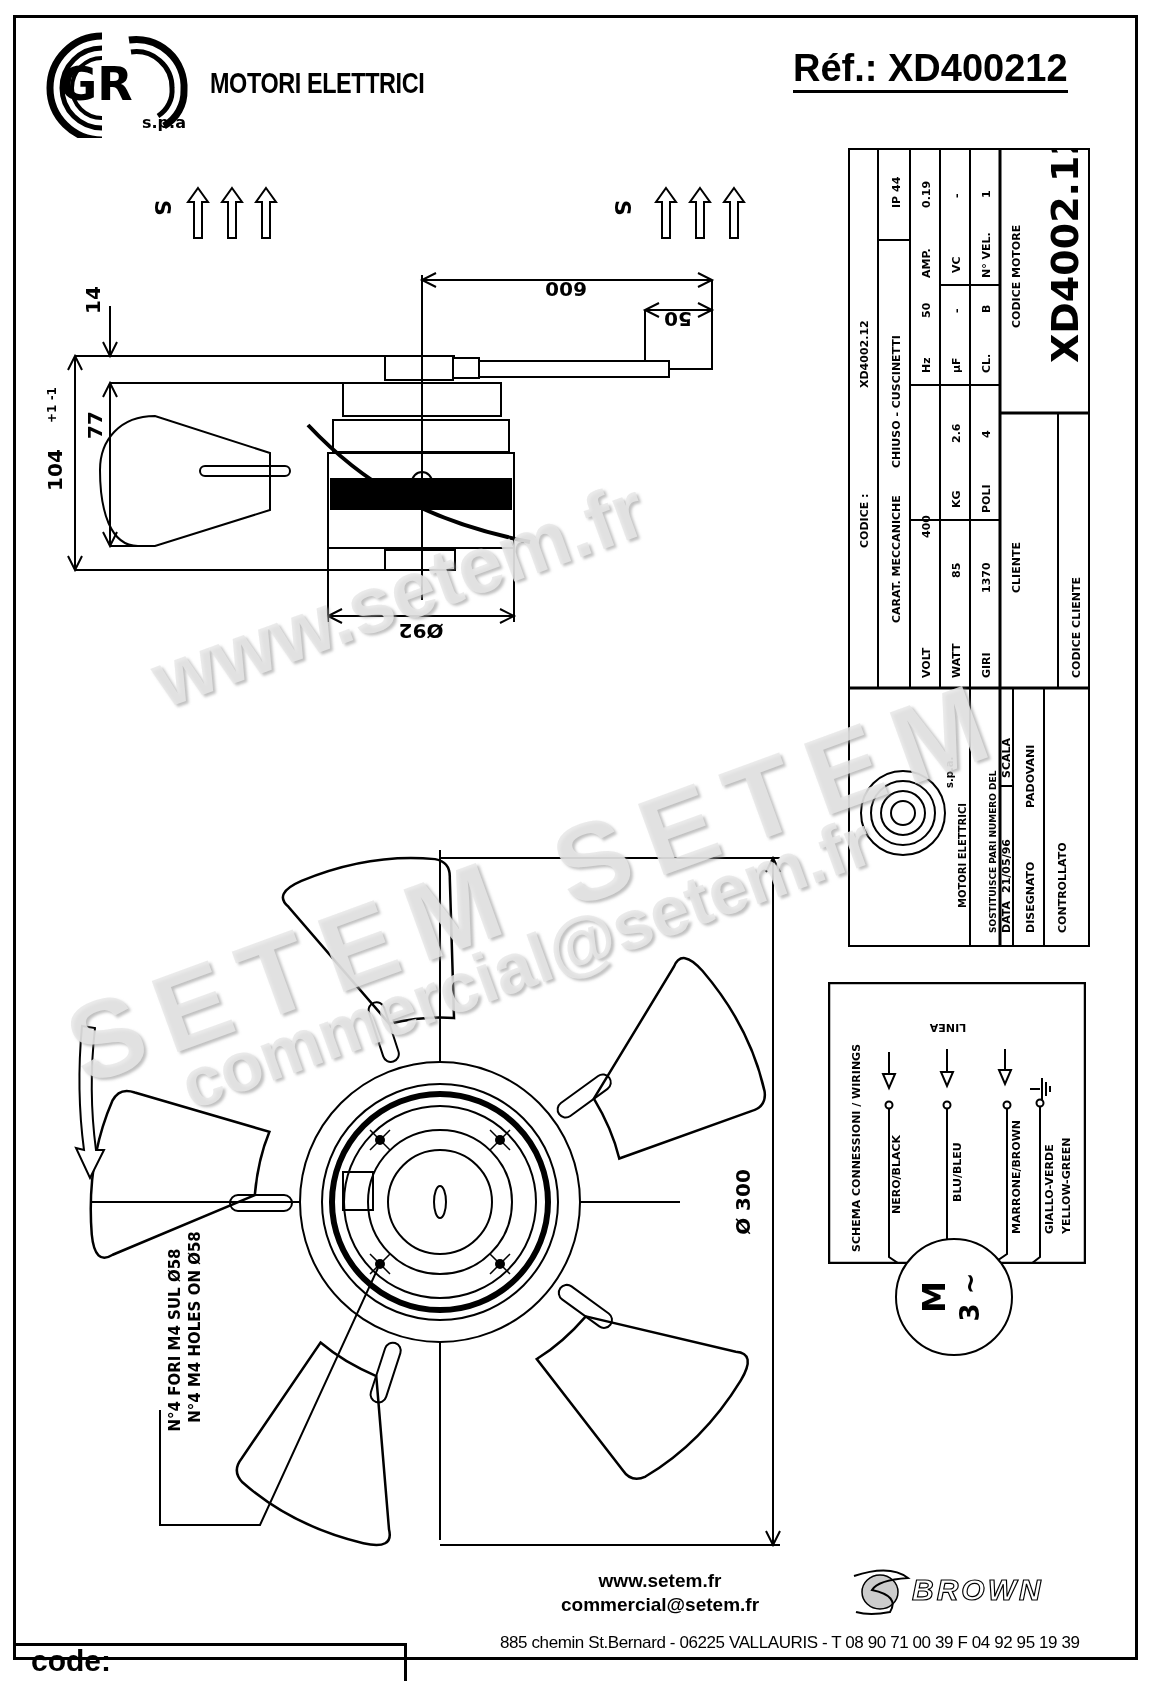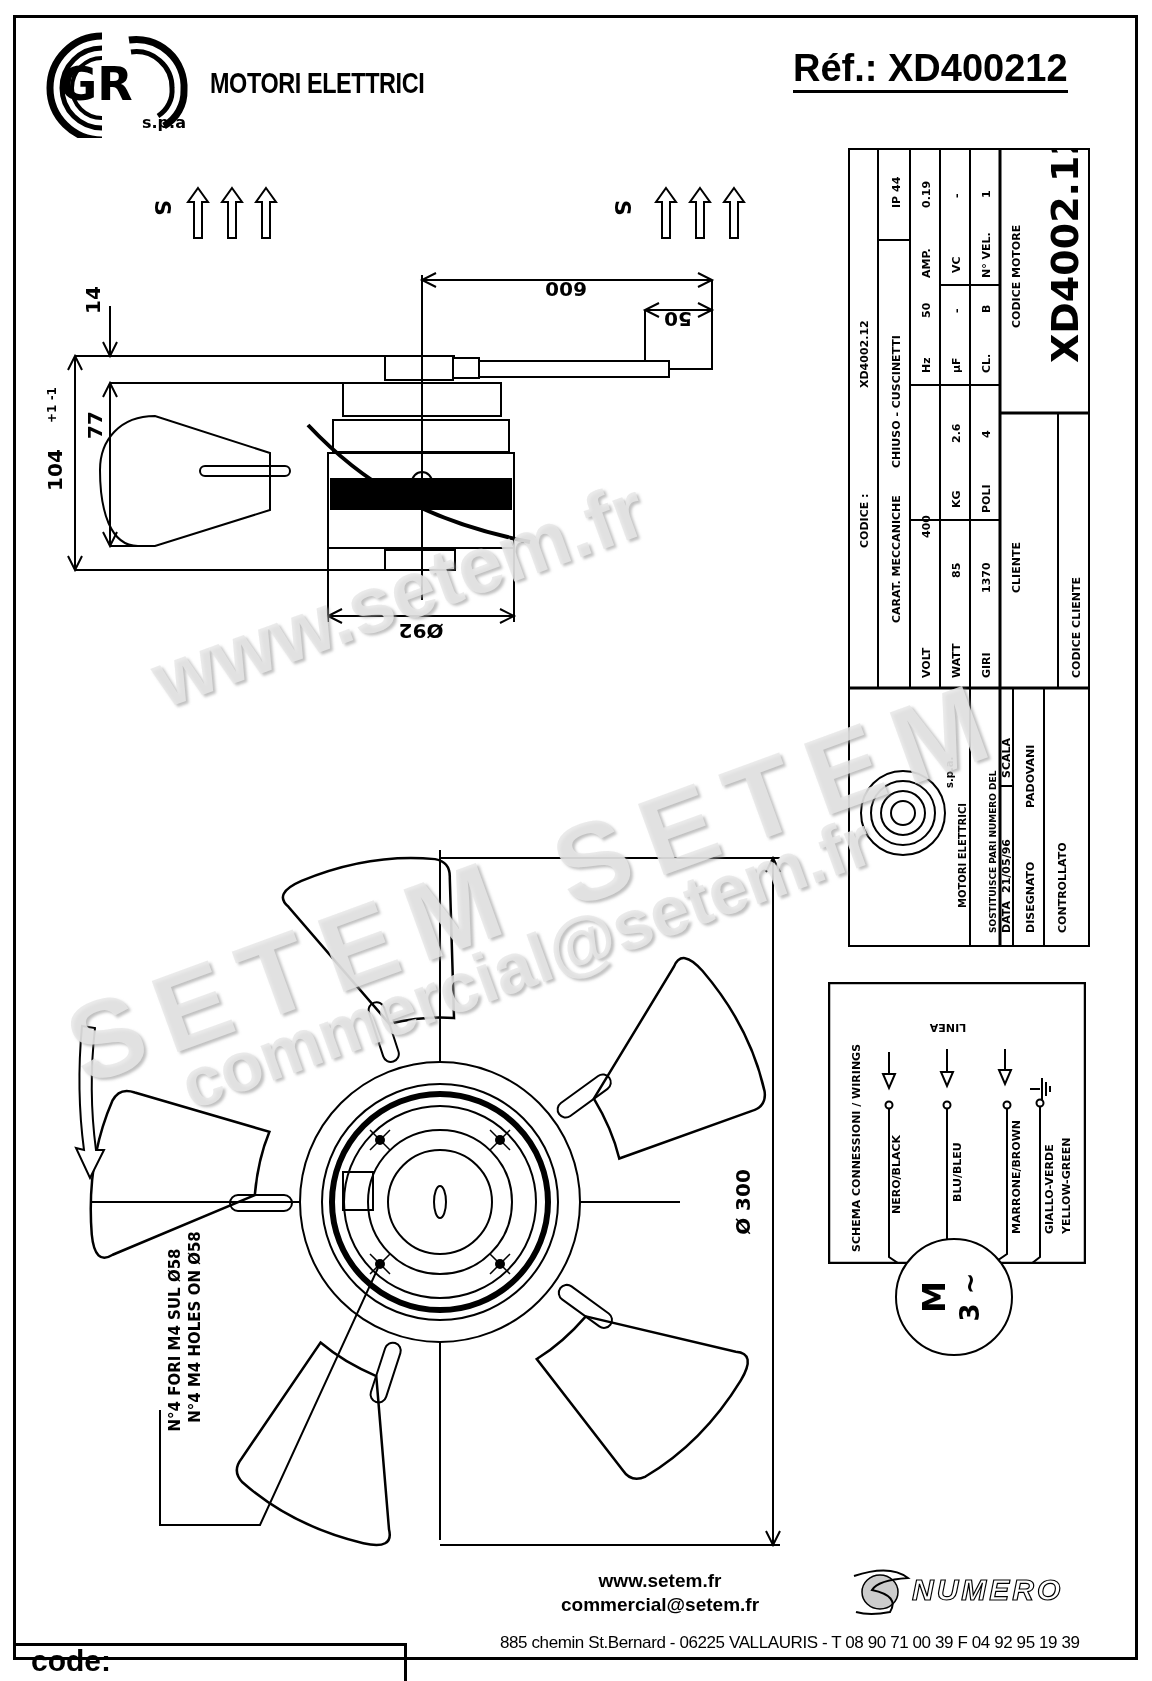--- a/index.html
+++ b/index.html
@@ -329,14 +329,14 @@
   <div class="code-value">2427504020</div>
 </div>
 <div class="contact">
   <div>www.setem.fr</div>
   <div>commercial@setem.fr</div>
 </div>
 <svg class="abs" style="left:850px;top:1568px;" width="62" height="48">
   <ellipse cx="30" cy="24" rx="18" ry="17" fill="#ccc" stroke="#000" stroke-width="1.5"></ellipse>
   <path d="M4 8 Q40 -4 58 10 Q28 12 22 22 Q50 28 40 44 Q20 48 6 44" fill="none" stroke="#000" stroke-width="2"></path>
 </svg>
-<div class="setem-word">NUMERO</div>
+<div class="setem-word">BROWN</div>
 <div class="address">885 chemin St.Bernard  -  06225 VALLAURIS  -  T 08 90 71 00 39   F 04 92 95 19 39</div>
 
 </body></html>

